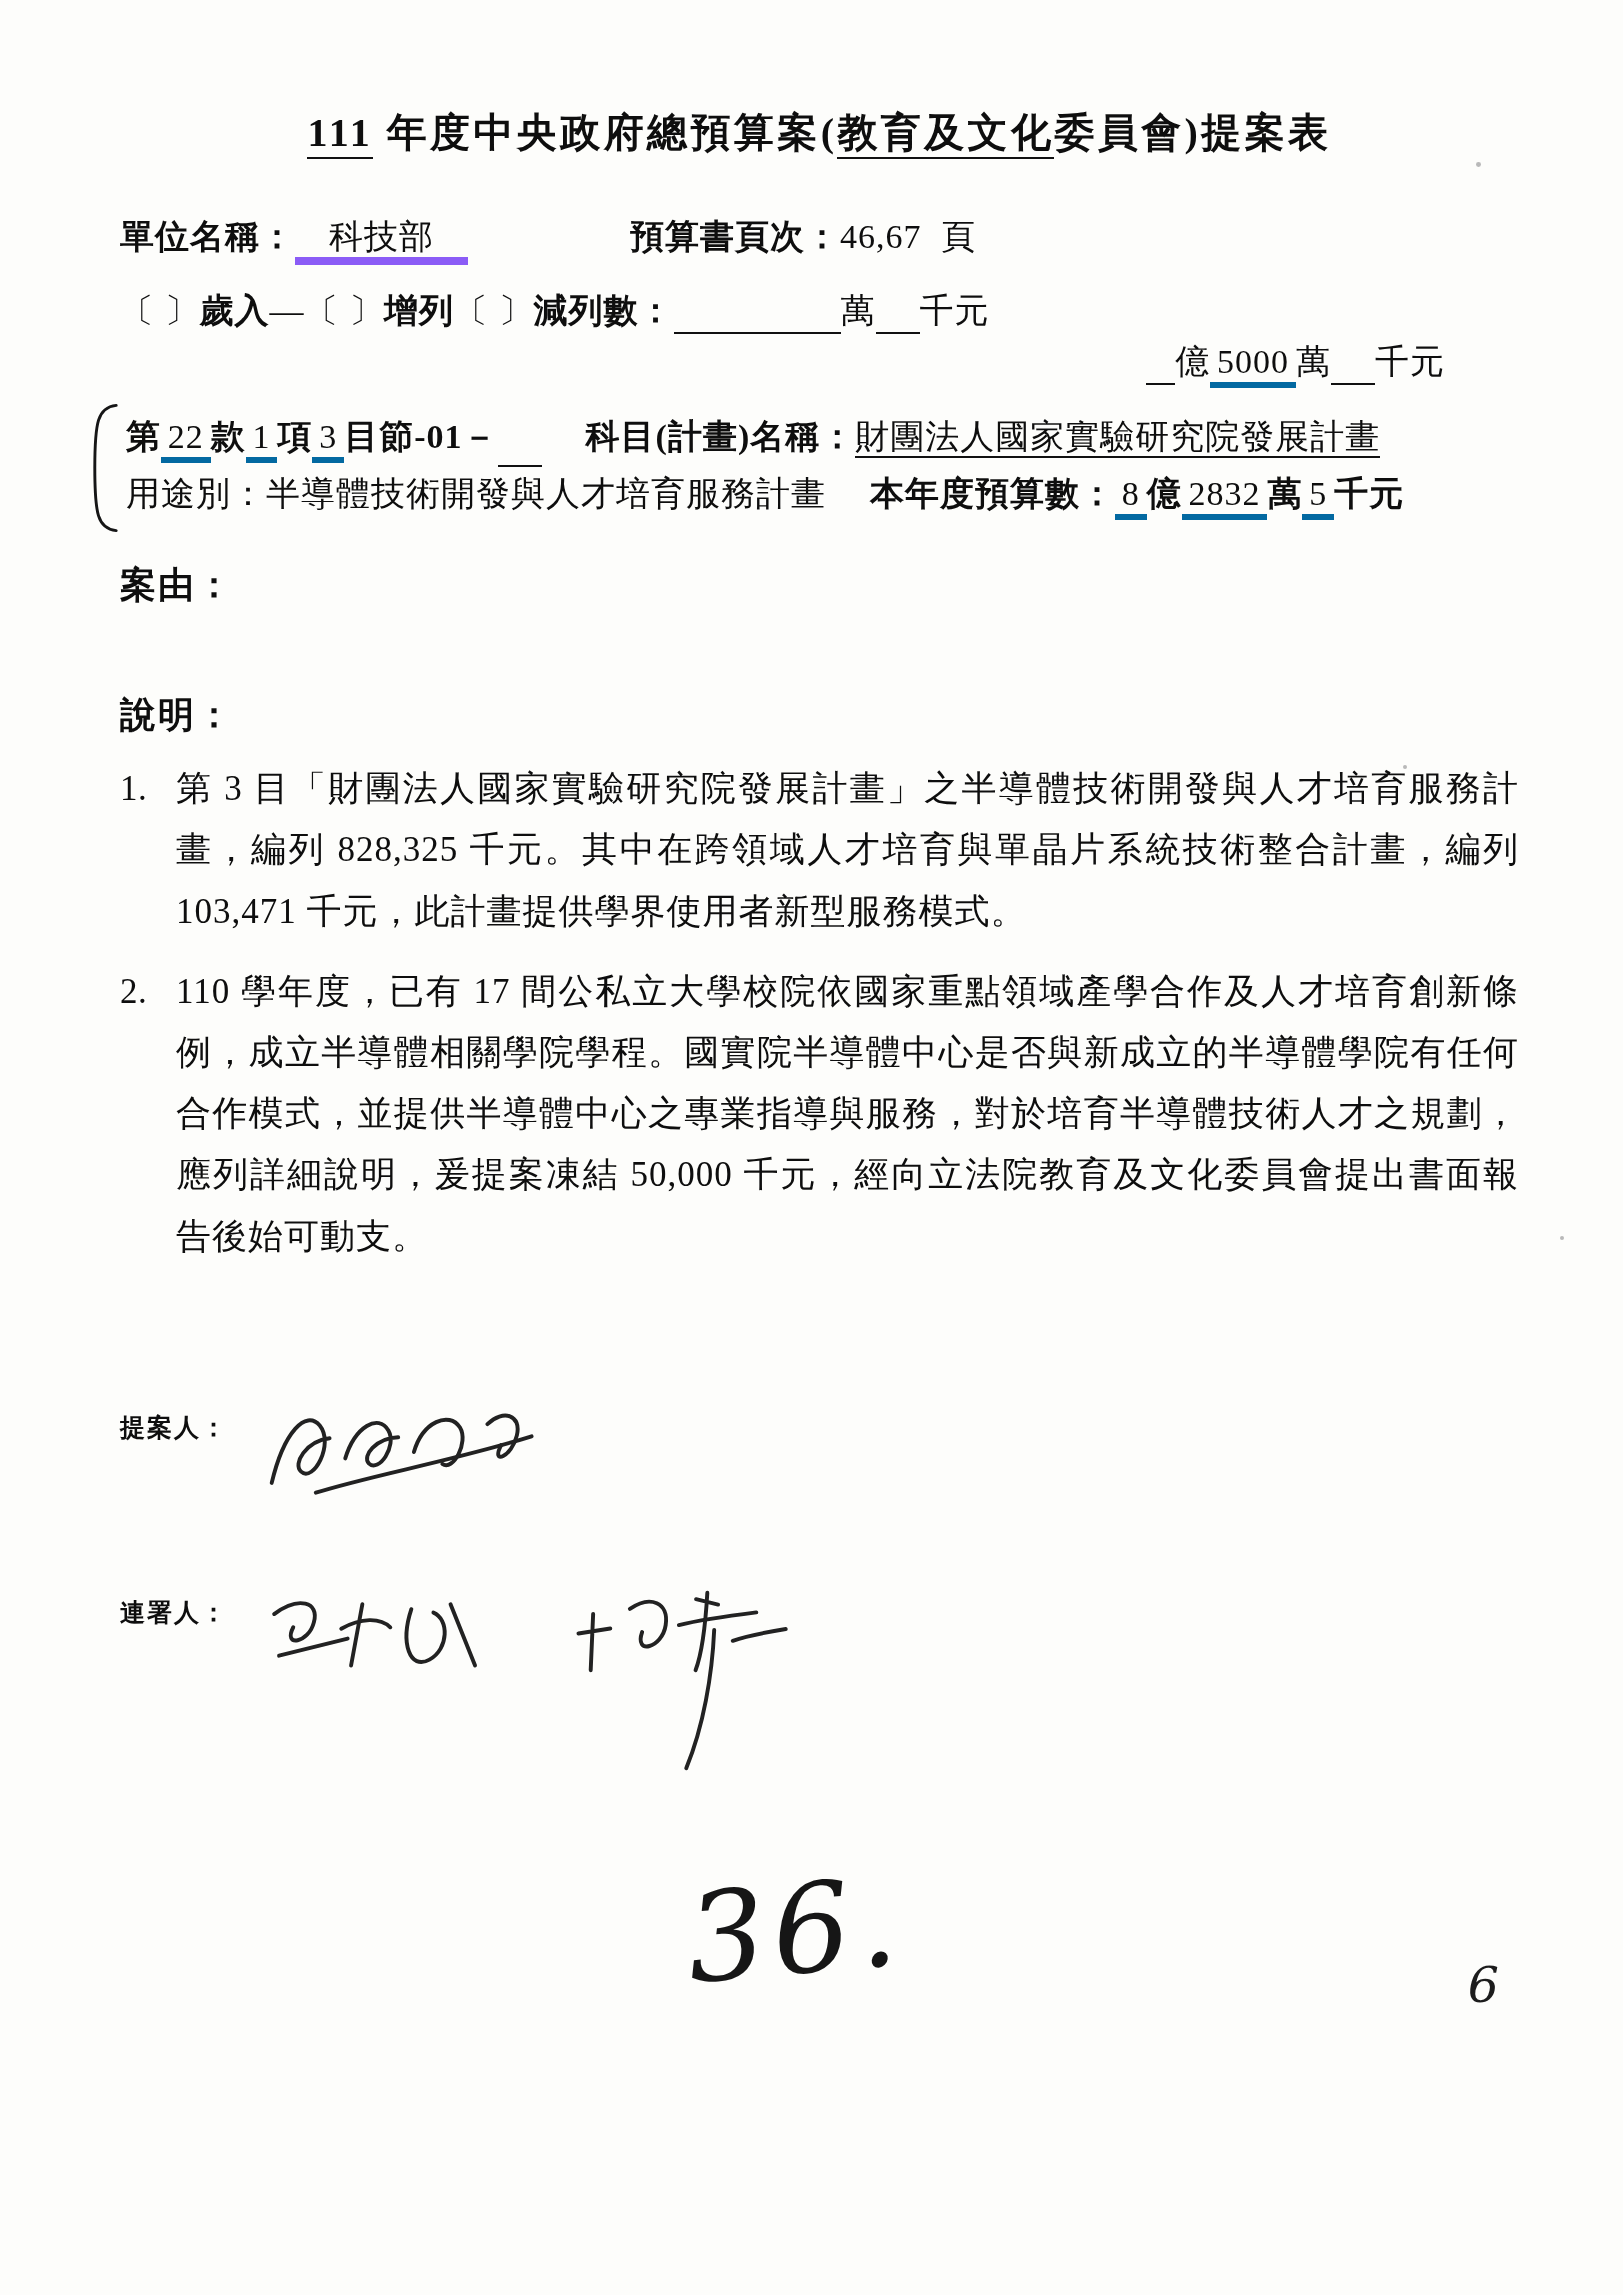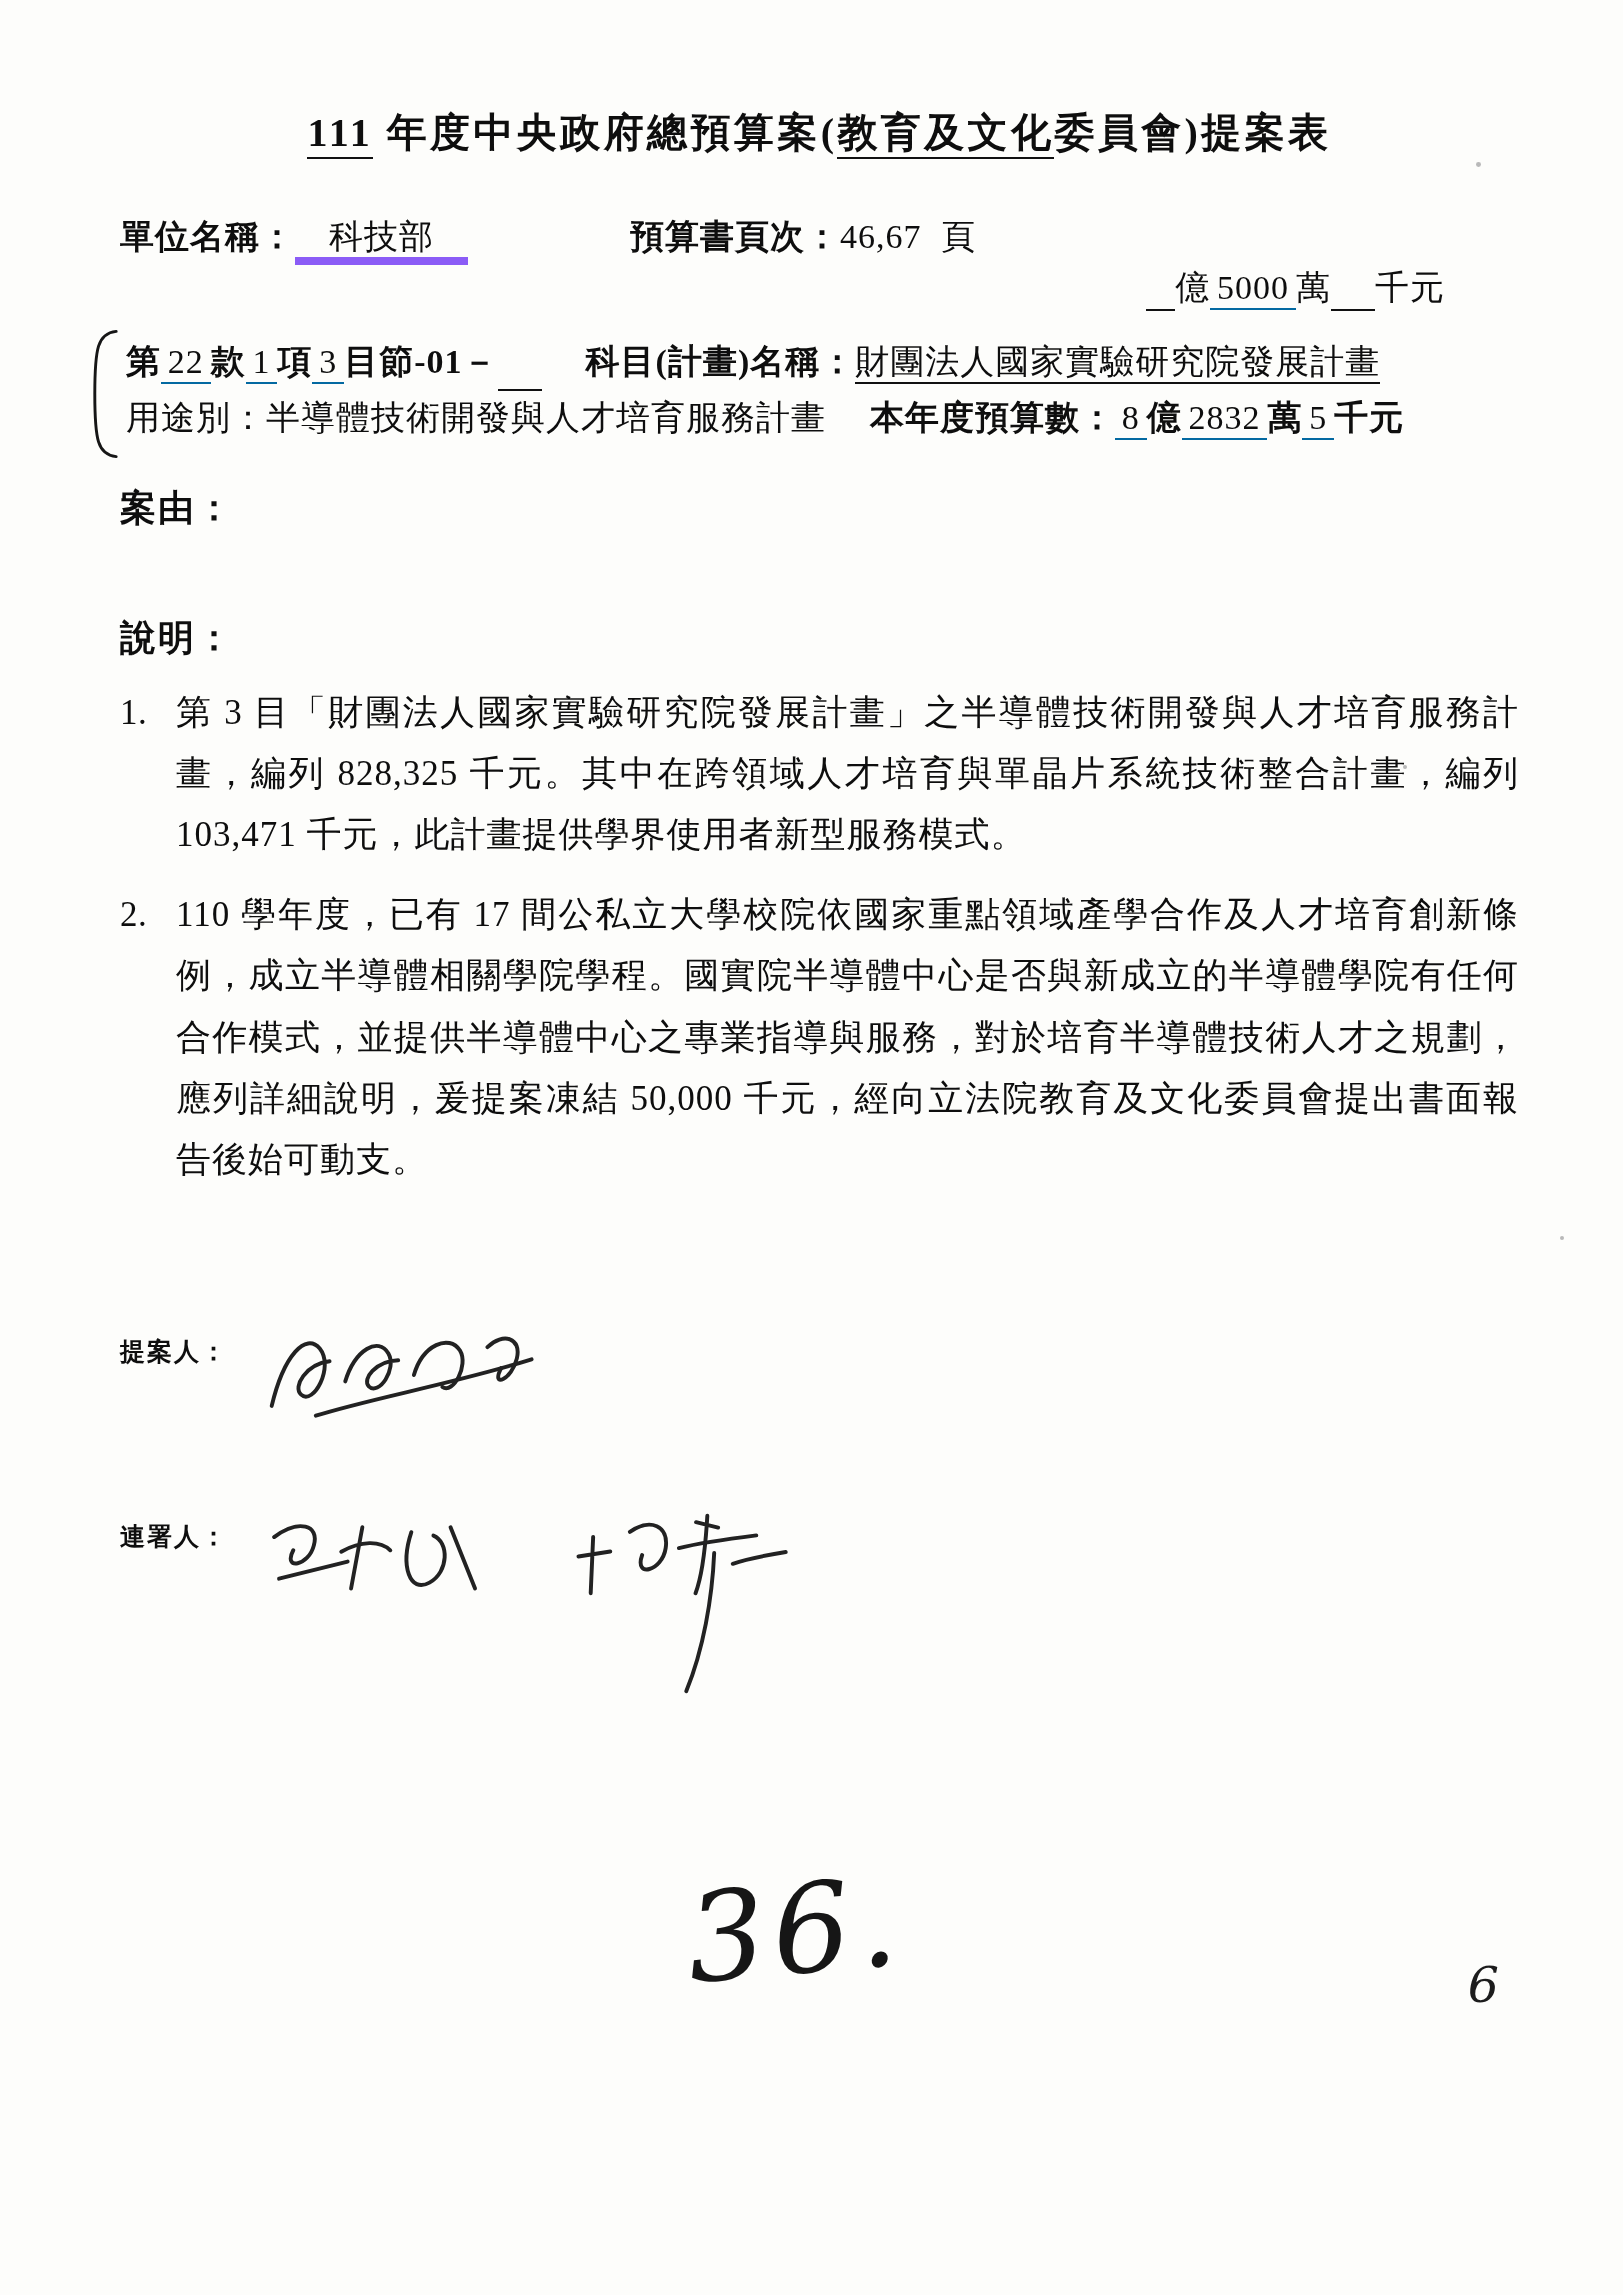--- a/index.html
+++ b/index.html
@@ -32,21 +32,21 @@
 
   .blank {
     display:inline-block;
     border-bottom:2px solid #111;
     height:35px;
     vertical-align:bottom;
   }
   .w60 { width:29px; } .w80 { width:39px; } .w90 { width:44px; } .w280 { width:137px; } .w340 { width:167px; }
 
   .val-underline { border-bottom:8px solid #8b5cf6; padding:0 34px 2px 34px; }
-  .num-underline { border-bottom:2px solid #0369a1; padding:0 6.9px 2px 6.9px; }
+  .num-underline { border-bottom:6px solid #0369a1; padding:0 6.9px 2px 6.9px; }
   .gap-l { margin-left:162px; }
   .gap-m { margin-left:44px; }
   .gap-s { margin-left:19.6px; }
 
   .item-block {
     position:relative;
     margin-top:24.5px;
     margin-left:5.9px;
     font-size:34px;
     line-height:1.6;
@@ -97,20 +97,23 @@
 
 <div class="page">
   <div class="content">
 
     <h1 class="title"><span class="u">111</span><span> 年度中央政府總預算案(</span><span class="u">教育及文化</span><span>委員會)提案表</span></h1>
 
     <div class="form-line unit-line">
       <span class="b">單位名稱：</span><span class="val-underline">科技部</span><span class="b gap-l">預算書頁次：</span><span>46,67</span><span class="gap-s">頁</span>
     </div>
 
+    <div class="form-line revenue-line">
+      <span>〔 〕</span><span class="b">歲入</span><span>—</span><span>〔 〕</span><span class="b">增列</span><span>〔 〕</span><span class="b">減列數：</span><span class="blank w340"></span><span>萬</span><span class="blank w90"></span><span>千元</span>
+    </div>
 
 
     <div class="form-line amount-line">
       <span class="blank w60"></span><span>億</span><span class="num-underline">5000</span><span>萬</span><span class="blank w90"></span><span>千元</span>
     </div>
 
     <div class="item-block">
       <svg class="left-bracket" width="34" height="132" viewBox="0 0 70 270">
         <path d="M58 6 C20 10, 14 40, 14 135 C14 230, 20 260, 58 264" fill="none" stroke="#161616" stroke-width="6" stroke-linecap="round"></path>
       </svg>

